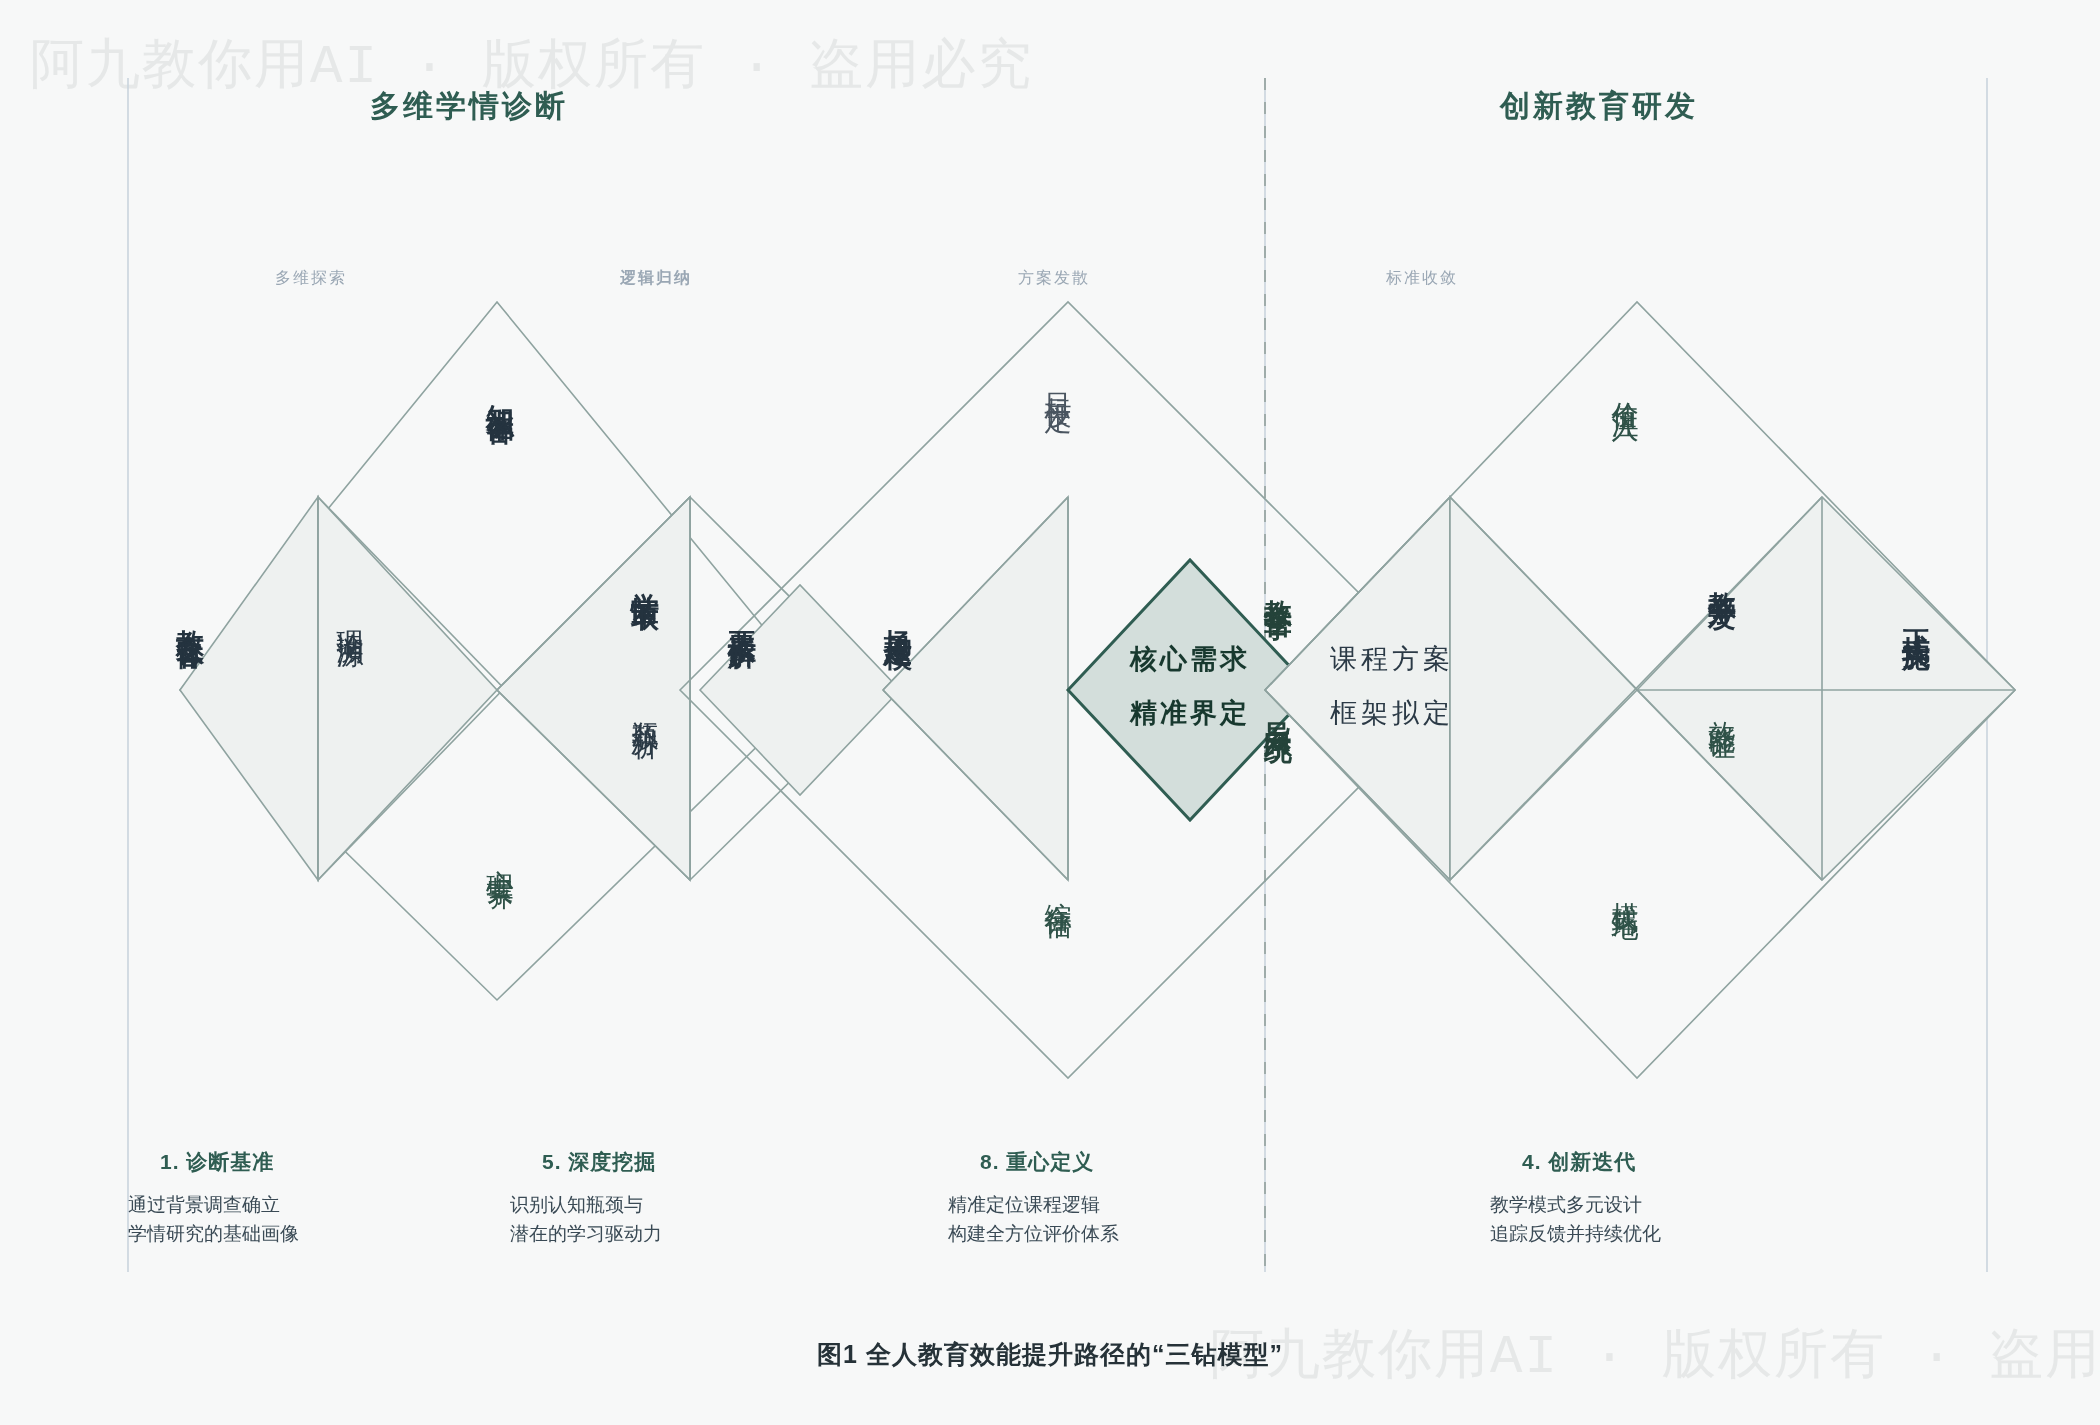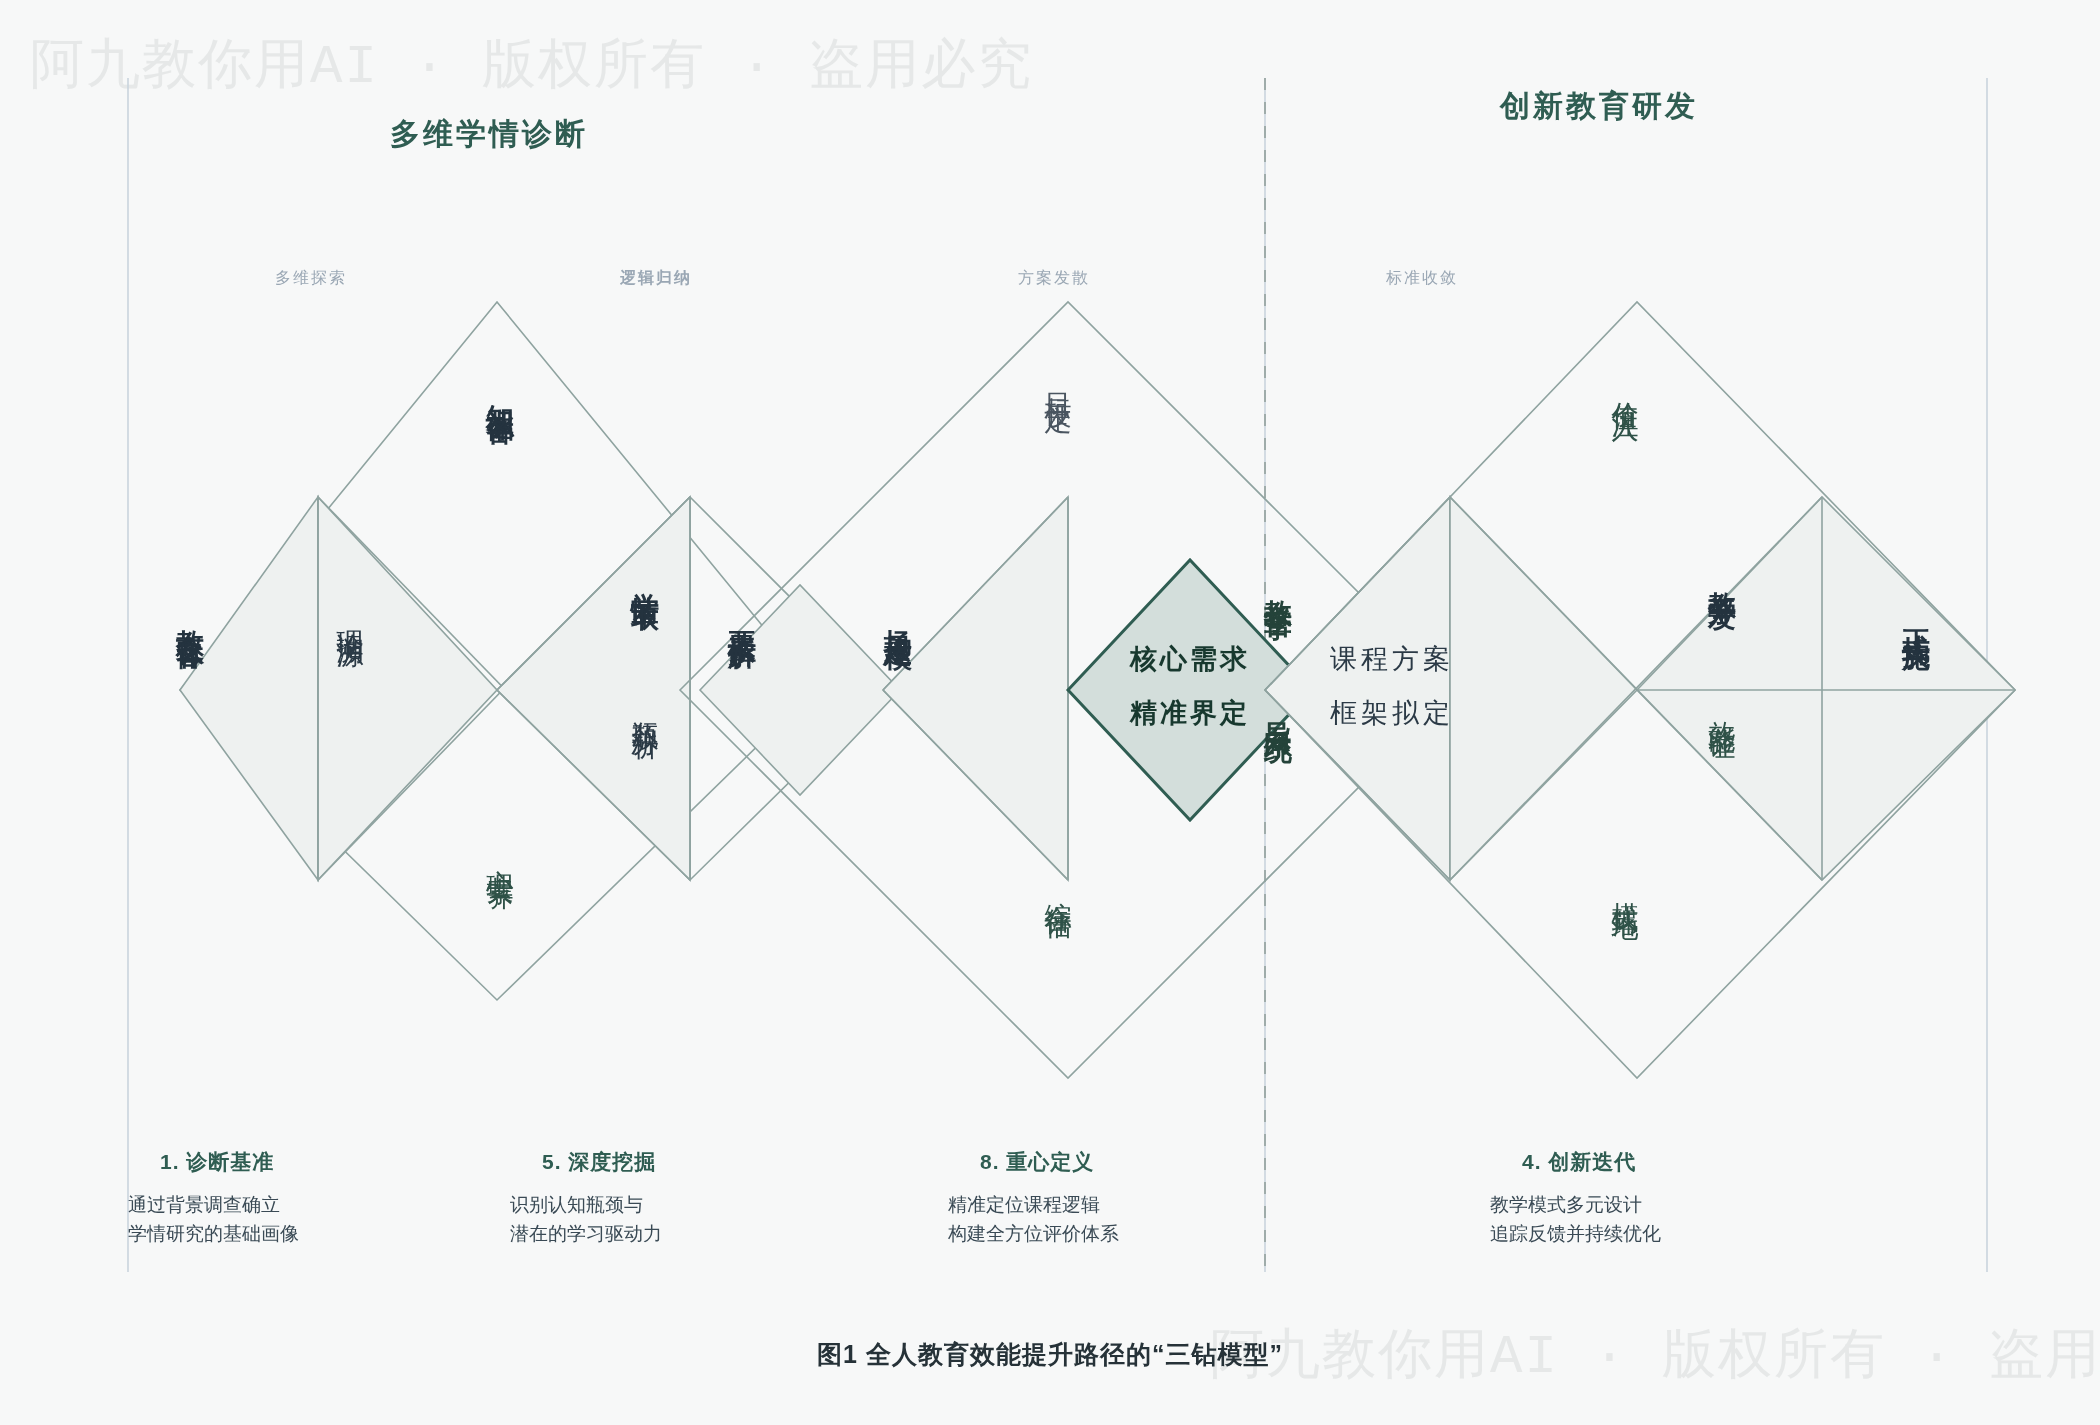--- a/index.html
+++ b/index.html
@@ -26,21 +26,21 @@
   #wm-bottom{left:1210px;top:1318px;}
 
   .phase-title{
     position:absolute;
     font-size:30px;
     font-weight:bold;
     color:#2f5d52;
     letter-spacing:3px;
     white-space:nowrap;
   }
-  #phase-left{left:390px;top:86px;margin-top:28px;}
+  #phase-left{left:370px;top:86px;}
   #phase-right{left:1500px;top:86px;}
 
   .stage-label{
     position:absolute;
     font-size:16px;
     color:#9aa7b4;
     letter-spacing:2px;
     white-space:nowrap;
   }
 

